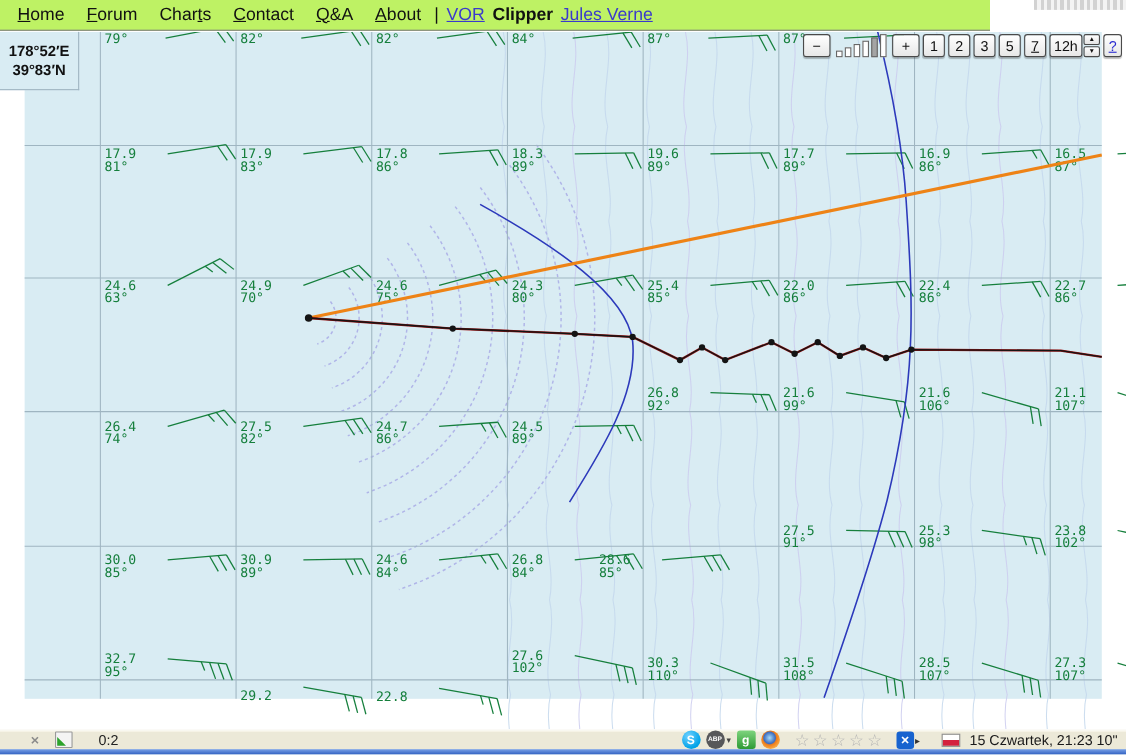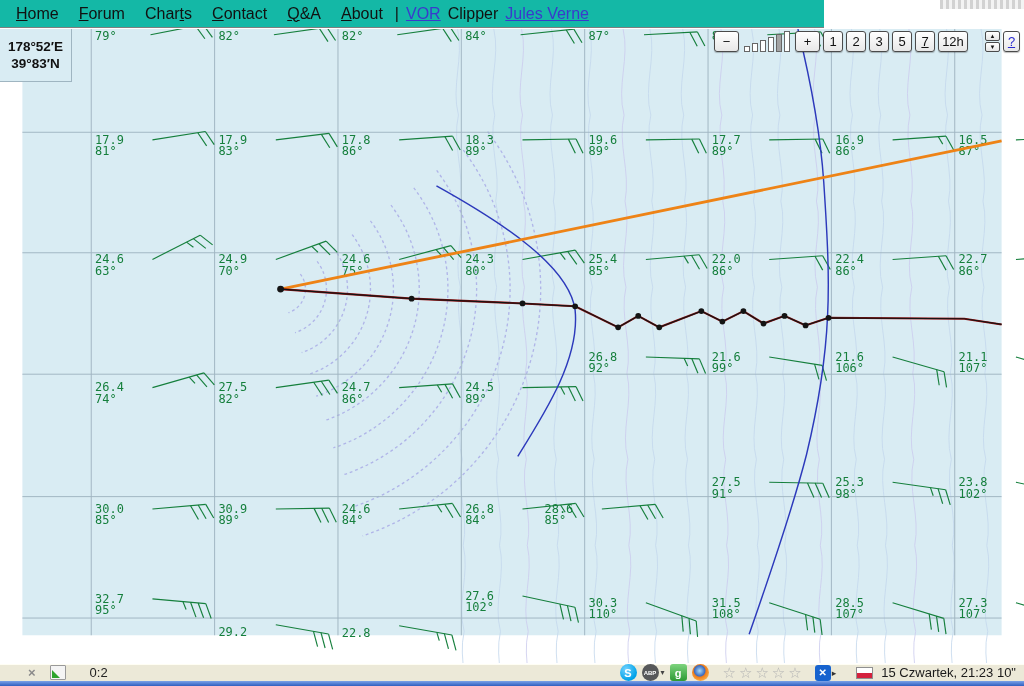--- a/index.html
+++ b/index.html
@@ -1,27 +1,27 @@
 <!DOCTYPE html>
 <html><head>
 <meta charset="utf-8">
 <style>
   html,body{margin:0;padding:0}
   body{width:1024px;height:686px;position:relative;overflow:hidden;
        font-family:"Liberation Sans",sans-serif;background:#fff}
 
   
-  .menubar{position:absolute;top:0;left:0;width:824px;height:28px;background:#14b8a6;
+  .menubar{position:absolute;top:0;left:0;width:900px;height:28px;background:#bef264;
            border-bottom:1px solid #7f7f7f;display:flex;align-items:center;
            font-size:16px;color:#111;padding-left:6px;box-sizing:border-box}
   .menu-item{padding:1px 10px;cursor:default;white-space:nowrap}
   .menu-item .u{text-decoration:underline}
   .menu-sep{padding:0 2px}
   .brand-link{color:#3a3acc;text-decoration:underline;padding:0 5px;white-space:nowrap}
-  .brand-bold{font-weight:normal;padding:0 2px;white-space:nowrap}
+  .brand-bold{font-weight:bold;padding:0 2px;white-space:nowrap}
   .corner-grip{position:absolute;top:0;right:0;width:84px;height:9px;
     background:repeating-linear-gradient(90deg,#d2d2d2 0 3px,#f3f3f3 3px 6px)}
 
   
   .map-wrap{position:absolute;top:29px;left:0;width:932px;height:634px}
   svg{display:block}
 
   .posbox{position:absolute;top:29px;left:0;width:71px;height:52px;background:#d9ecf3;
           border-right:1px solid #9fb5c1;border-bottom:1px solid #9fb5c1;z-index:5;
           display:flex;flex-direction:column;justify-content:center;align-items:center;
@@ -33,21 +33,21 @@
           border-radius:3px;background:linear-gradient(#ffffff,#e7e7e7);font-size:13px;color:#111;
           display:flex;align-items:center;justify-content:center;cursor:default;
           box-shadow:0 1px 1px rgba(0,0,0,.25)}
   .tb-btn.wide{min-width:25px}
   .tb-btn.day{min-width:20px}
   .tb-btn.u{text-decoration:underline}
   .tb-btn.help{color:#2a2ad0;text-decoration:underline;min-width:17px}
   .zoombars{display:flex;align-items:flex-end;gap:2px;height:21px;padding:0 2px}
   .zbar{width:6px;border:1px solid #666;background:#fff;box-sizing:border-box}
   .zbar.sel{background:#a4a4a4}
-  .interval-group{display:flex;align-items:stretch;gap:17px}
+  .interval-group{display:flex;align-items:stretch;gap:1px}
   .spinner{display:flex;flex-direction:column;gap:1px}
   .spin-btn{flex:1;width:13px;border:1px solid #4a4a4a;border-radius:2px;
             background:linear-gradient(#fff,#e4e4e4);font-size:6px;line-height:8px;
             display:flex;align-items:center;justify-content:center;color:#111}
 
   
   .statusbar{position:absolute;top:663px;left:0;width:1024px;height:18px;background:#ece9d8;
              border-top:1px solid #fff;box-shadow:inset 0 1px 0 #fffef4;box-sizing:border-box;
              display:flex;align-items:center;font-size:13px;color:#222;z-index:7}
   .sb-close{color:#8a8a8a;font-weight:bold;font-size:13px;margin-left:28px;cursor:default}

